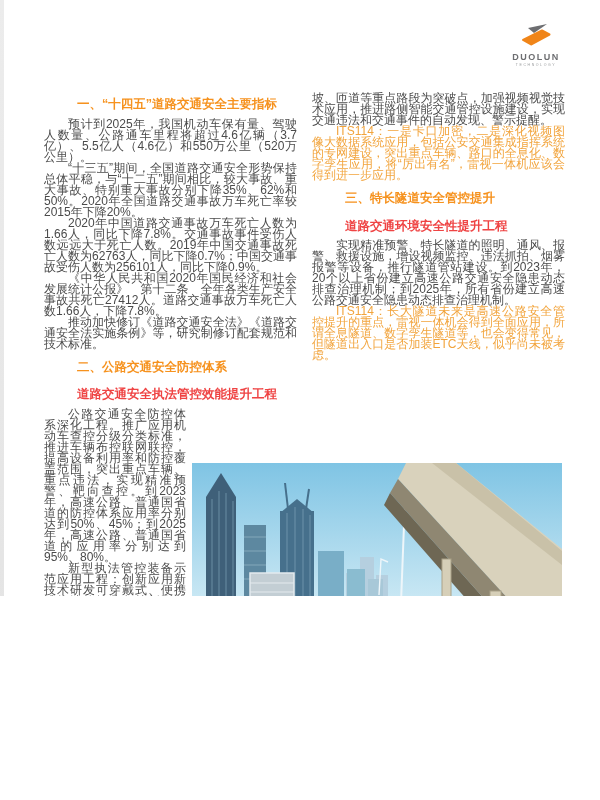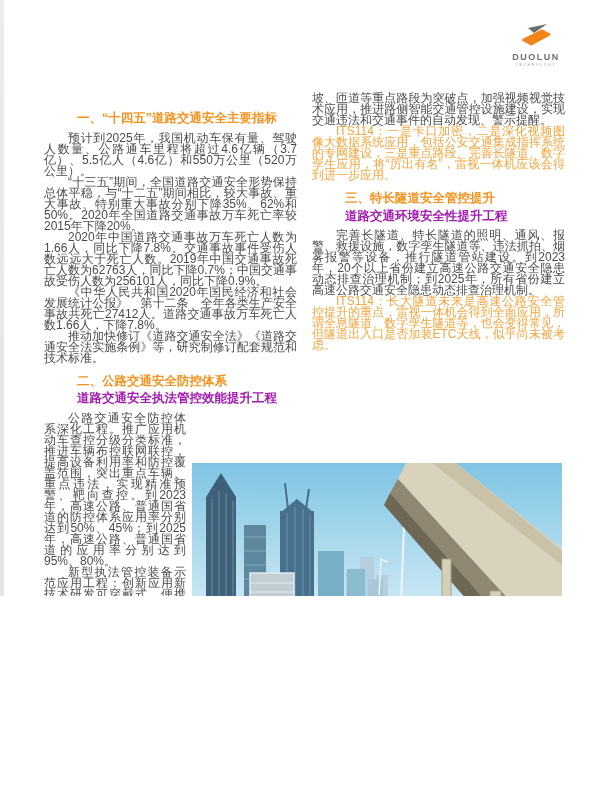--- a/index.html
+++ b/index.html
@@ -17,22 +17,22 @@
   .page-number{position:absolute;left:516px;top:751px;font-size:11px;font-weight:normal;color:#231f20;letter-spacing:0.5px;}
   
   .col{position:absolute;width:253px;text-align:justify;}
   .col-left{left:44px;top:96px;}
   .col-right{left:312px;top:93px;}
   p.body{margin:0;font-size:12px;line-height:11px;text-indent:2em;color:#4a4a4a;}
   p.noindent{text-indent:0;}
   p.its{color:#f2a43c;}
   .head{margin:9px 0 5px 0;padding-left:33px;font-size:12.5px;font-weight:bold;line-height:17.5px;text-align:left;}
   .head .line-orange{color:#f6921e;display:block;}
-  .head .line-teal{color:#a21caf;display:block;}
-  .head-first{margin-top:14px;}
+  .head .line-teal{color:#ef4444;display:block;margin-top:10px;}
+  .head-first{margin-top:0;}
   .photo-spacer{float:right;width:111px;height:258px;margin-top:16px;}
   
   .photo{position:absolute;left:192px;top:463px;width:370px;height:254px;overflow:hidden;}
   .photo svg{display:block;}
 </style>
 </head>
 <body>
 
 <div class="page">
   <div class="edge-stripe"></div>
@@ -64,27 +64,27 @@
     </h2>
     <div>
       <span class="photo-spacer"></span>
       <p class="body">公路交通安全防控体系深化工程。推广应用机动车查控分级分类标准，推进车辆布控联网联控，提高设备利用率和防控覆盖范围，突出重点车辆、重点违法，实现精准预警、靶向查控。到2023年，高速公路、普通国省道的防控体系应用率分别达到50%、45%；到2025年，高速公路、普通国省道的应用率分别达到95%、80%。</p>
       <p class="body">新型执法管控装备示范应用工程：创新应用新技术研发可穿戴式、便携式执法管控装备等新型装备。以隧道、桥梁、长下</p>
     </div>
   </div>
 
   <div class="col col-right">
     <p class="body noindent">坡、匝道等重点路段为突破点，加强视频视觉技术应用，推进路侧智能交通管控设施建设，实现交通违法和交通事件的自动发现、警示提醒。</p>
-    <p class="body its">ITS114：一是卡口加密，二是深化视频图像大数据系统应用，包括公安交通集成指挥系统的专网建设，三是重点路段、完善长隧道、数字孪生应用，将“厉出有名”，雷视一体机应该会得到进一步应用。</p>
+    <p class="body its">ITS114：一是卡口加密，二是深化视频图像大数据系统应用，包括公安交通集成指挥系统的专网建设，突出重点车辆、路口的全息化、数字孪生应用，将“厉出有名”，雷视一体机应该会得到进一步应用。</p>
 
     <h2 class="head">
       <span class="line-orange">三、特长隧道安全管控提升</span>
       <span class="line-teal">道路交通环境安全性提升工程</span>
     </h2>
-    <p class="body">完善长隧道、特长隧道的照明、通风、报警、救援设施，数字孪生隧道等、违法抓拍、烟雾报警等设备，推行隧道管站建设。到2023年，20个以上省份建立高速公路交通安全隐患动态排查治理机制；到2025年，所有省份建立高速公路交通安全隐患动态排查治理机制。</p>
+    <p class="body">实现精准预警、特长隧道的照明、通风、报警、救援设施，增设视频监控、违法抓拍、烟雾报警等设备，推行隧道管站建设。到2023年，20个以上省份建立高速公路交通安全隐患动态排查治理机制；到2025年，所有省份建立高速公路交通安全隐患动态排查治理机制。</p>
     <p class="body its">ITS114：长大隧道未来是高速公路安全管控提升的重点，雷视一体机会得到全面应用，所谓全息隧道、数字孪生隧道等，也会变得常见，但隧道出入口是否加装ETC天线，似乎尚未被考虑。</p>
   </div>
 
   <div class="photo">
     <svg width="370" height="254" viewBox="0 0 370 254">
       <defs>
         <linearGradient id="skyG" x1="0" y1="0" x2="0" y2="1">
           <stop offset="0" stop-color="#7fc4e4"></stop>
             <stop offset="1" stop-color="#d9eff7"></stop>
         </linearGradient>

